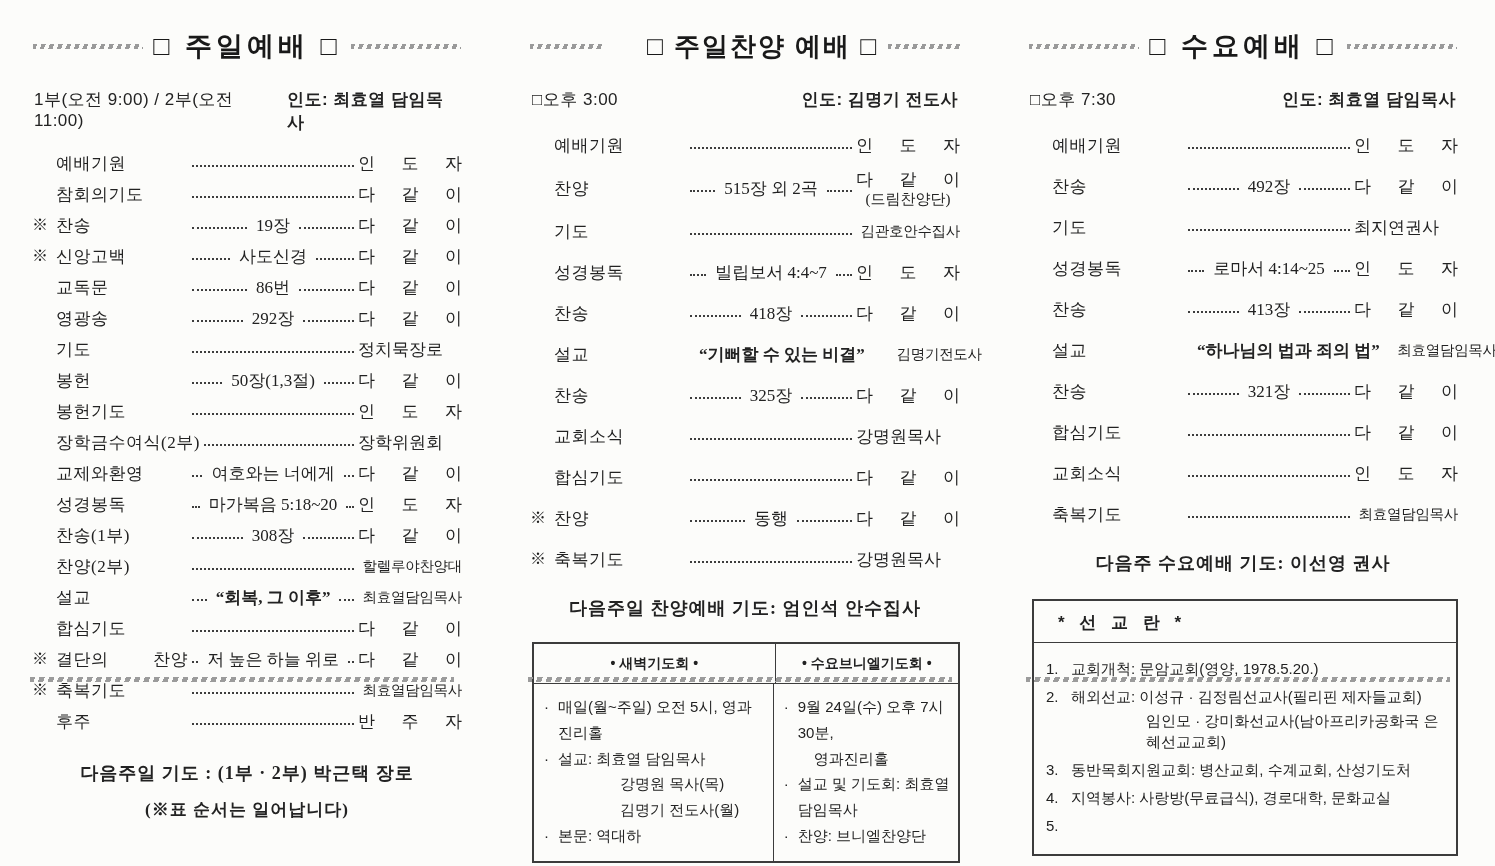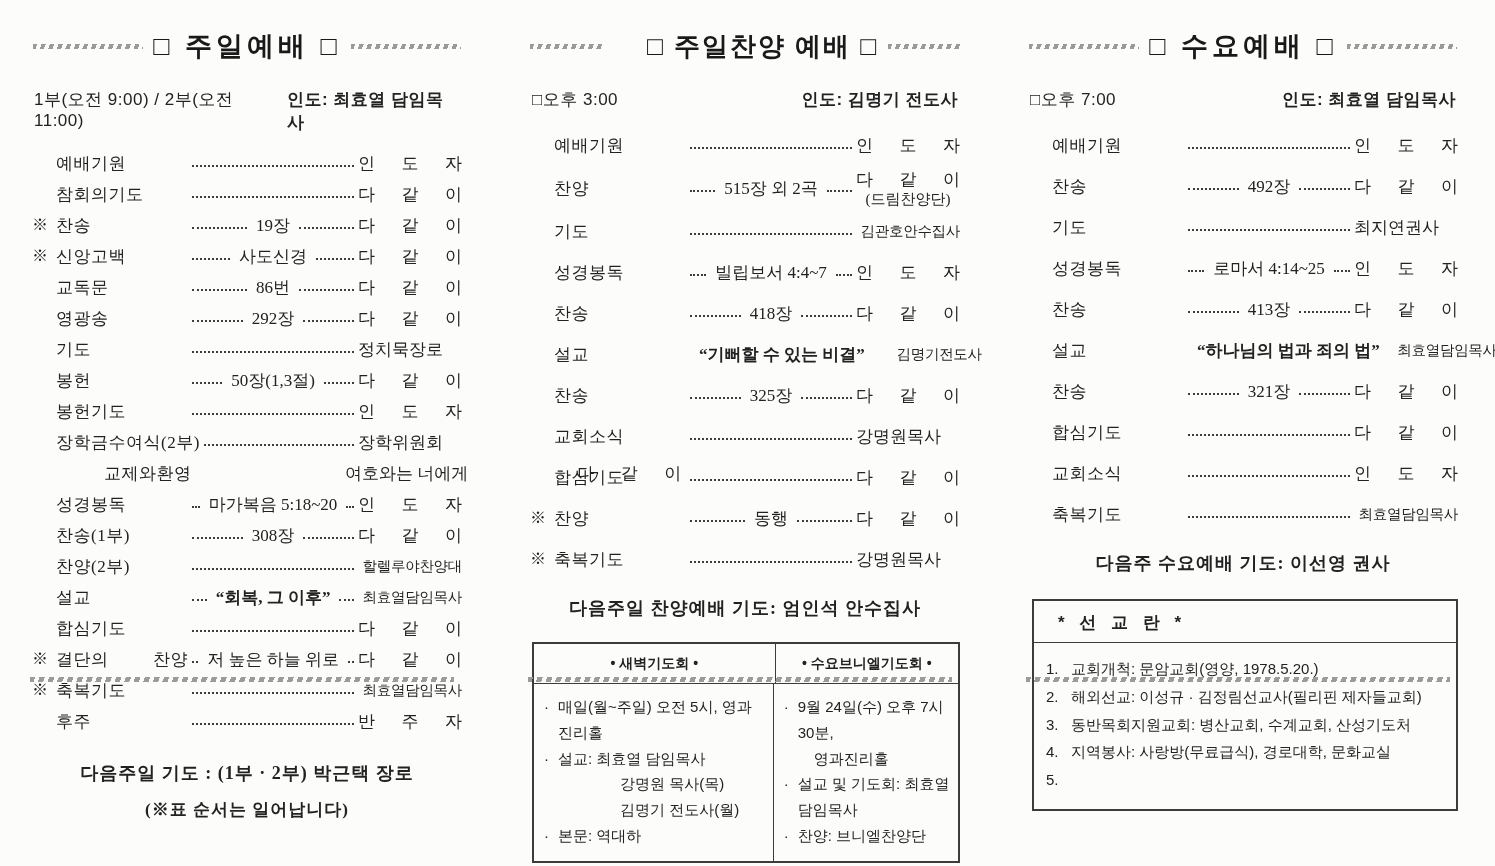--- a/index.html
+++ b/index.html
@@ -180,21 +180,21 @@
           </span>
         </span>
         <span class="srow" style="display: flex;">
           <span class="mark"></span>
           <span class="label">장학금수여식(2부)</span>
           <span class="dots"></span>
           <span class="resp">
             <span class="resp-line">장학위원회</span>
           </span>
         </span>
-        <span class="srow" style="display: flex; gap: 48px;">
+        <span class="srow" style="display: flex;">
           <span class="mark"></span>
           <span class="label">교제와환영</span>
           <span class="dots"></span>
           <span class="center">여호와는 너에게</span>
           <span class="dots"></span>
           <span class="resp">
             <span class="resp-line">다 같 이</span>
           </span>
         </span>
         <span class="srow" style="display: flex;">
@@ -440,21 +440,21 @@
     <div class="bottom-squiggle"></div>
   </section>
 
   <section class="panel panel-3">
     <div class="title-row">
       <span class="squiggle"></span>
       <span class="title">□ 수요예배 □</span>
       <span class="squiggle"></span>
     </div>
     <div class="info-row">
-      <span class="info-left">□오후 7:00</span>
+      <span class="info-left">□오후 7:30</span>
       <span class="info-right">인도: 최효열 담임목사</span>
     </div>
     <div class="service">
         <span class="srow" style="display: flex;">
           <span class="mark"></span>
           <span class="label">예배기원</span>
           <span class="dots"></span>
           <span class="resp">
             <span class="resp-line">인 도 자</span>
           </span>
@@ -550,20 +550,21 @@
             <div class="m-l1">
               <span class="m-num">1.</span>
               <span class="m-text">교회개척: 문암교회(영양, 1978.5.20.)</span>
             </div>
           </div>
           <div class="m-item">
             <div class="m-l1">
               <span class="m-num">2.</span>
               <span class="m-text">해외선교: 이성규 · 김정림선교사(필리핀 제자들교회)</span>
             </div>
+            <div class="m-l2">임인모 · 강미화선교사(남아프리카공화국 은혜선교교회)</div>
           </div>
           <div class="m-item">
             <div class="m-l1">
               <span class="m-num">3.</span>
               <span class="m-text">동반목회지원교회: 병산교회, 수계교회, 산성기도처</span>
             </div>
           </div>
           <div class="m-item">
             <div class="m-l1">
               <span class="m-num">4.</span>

